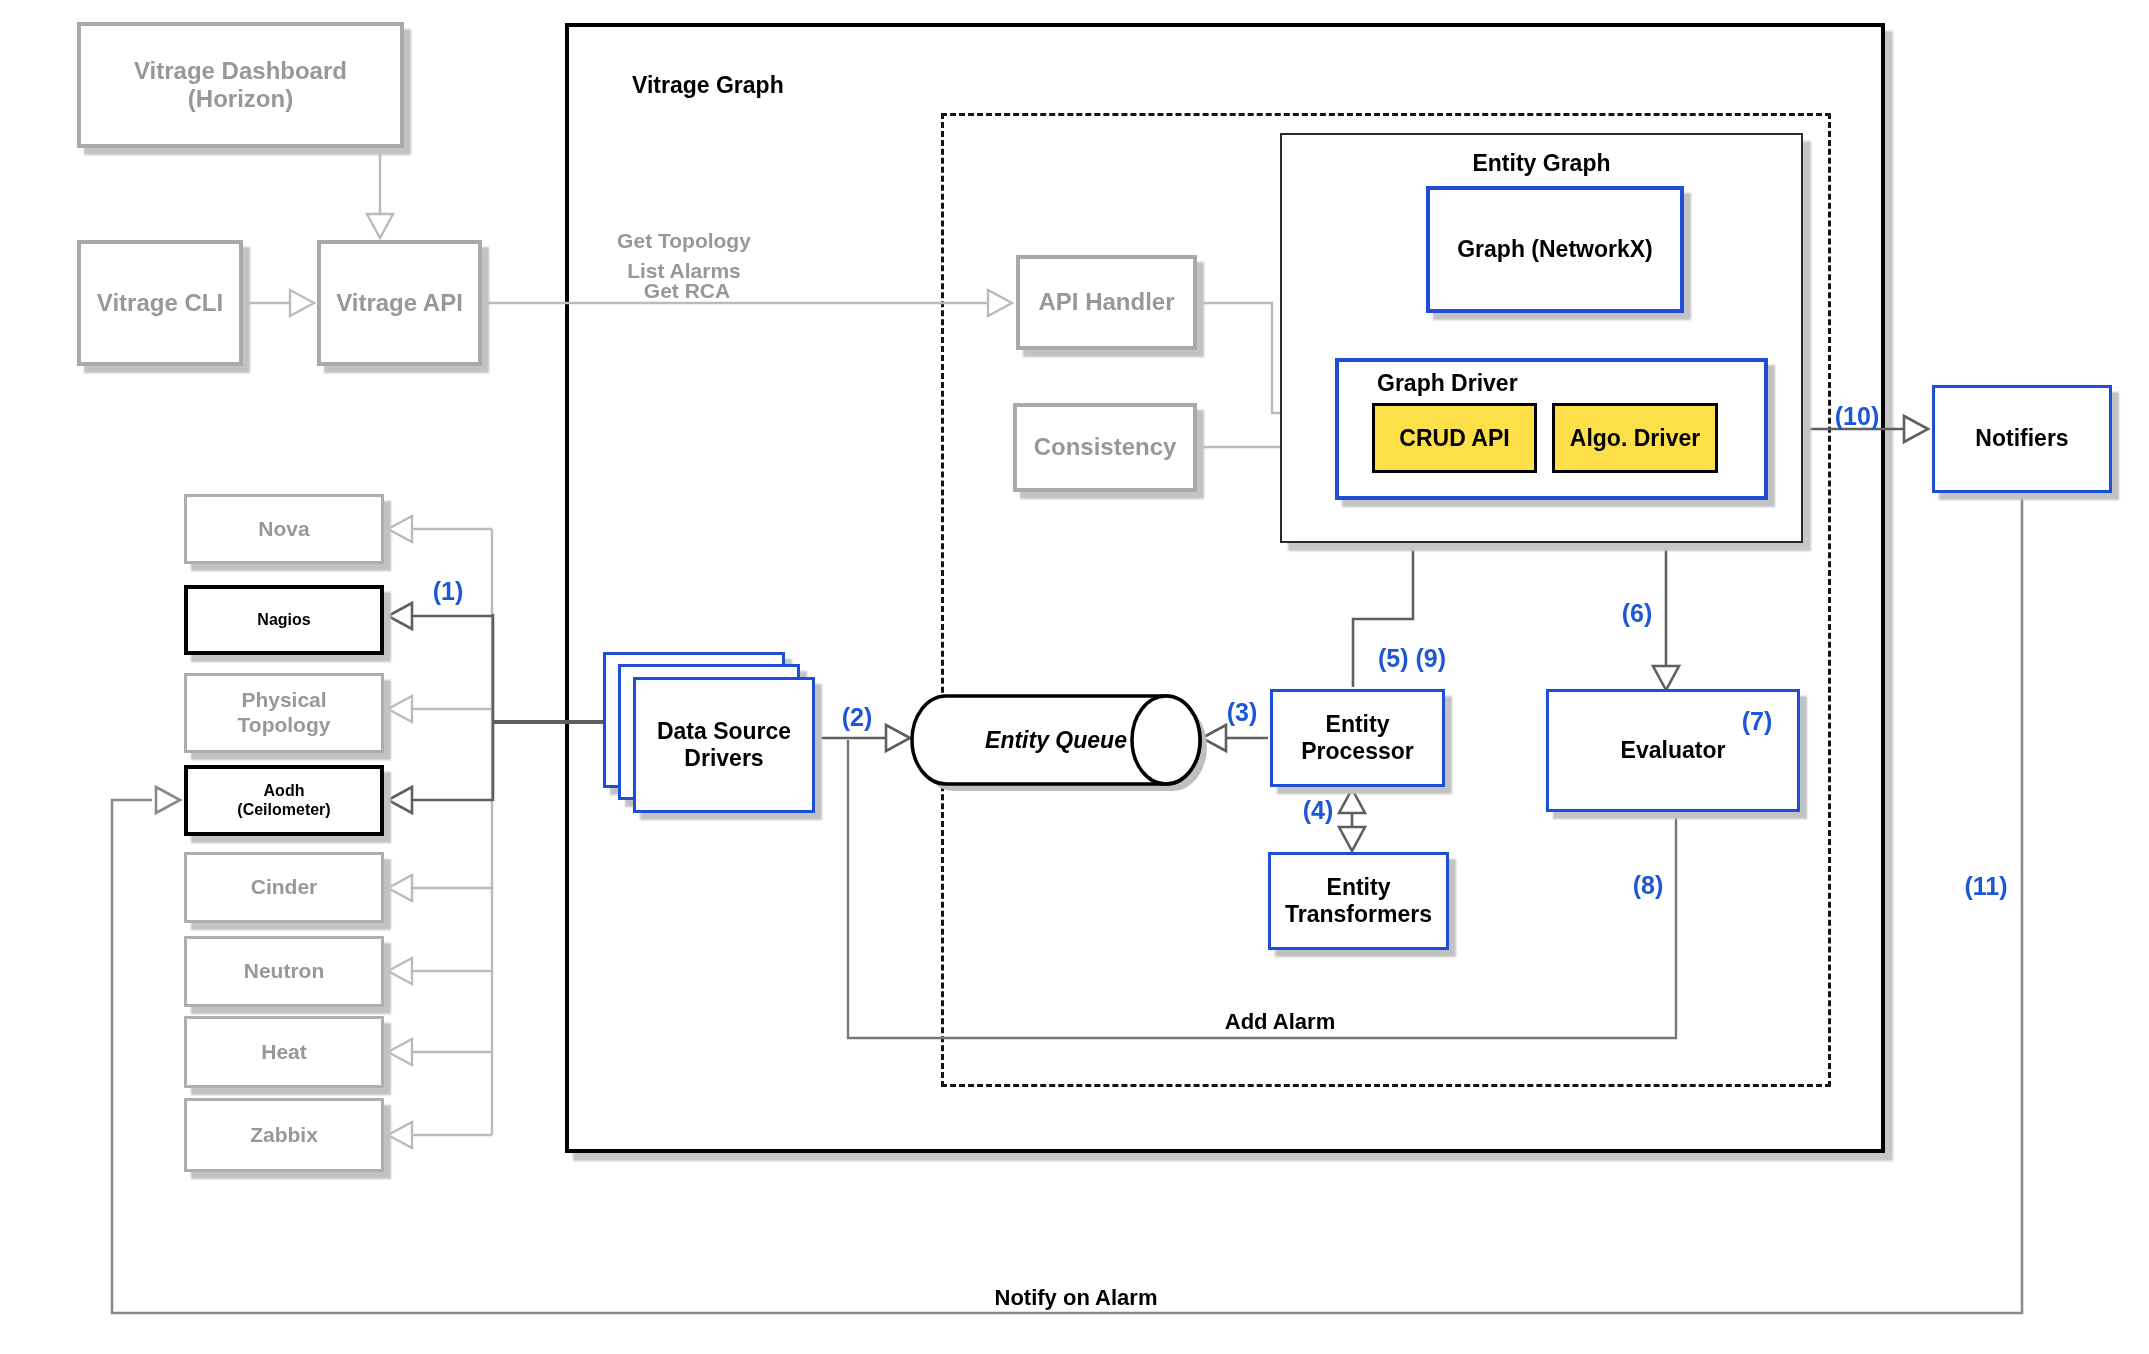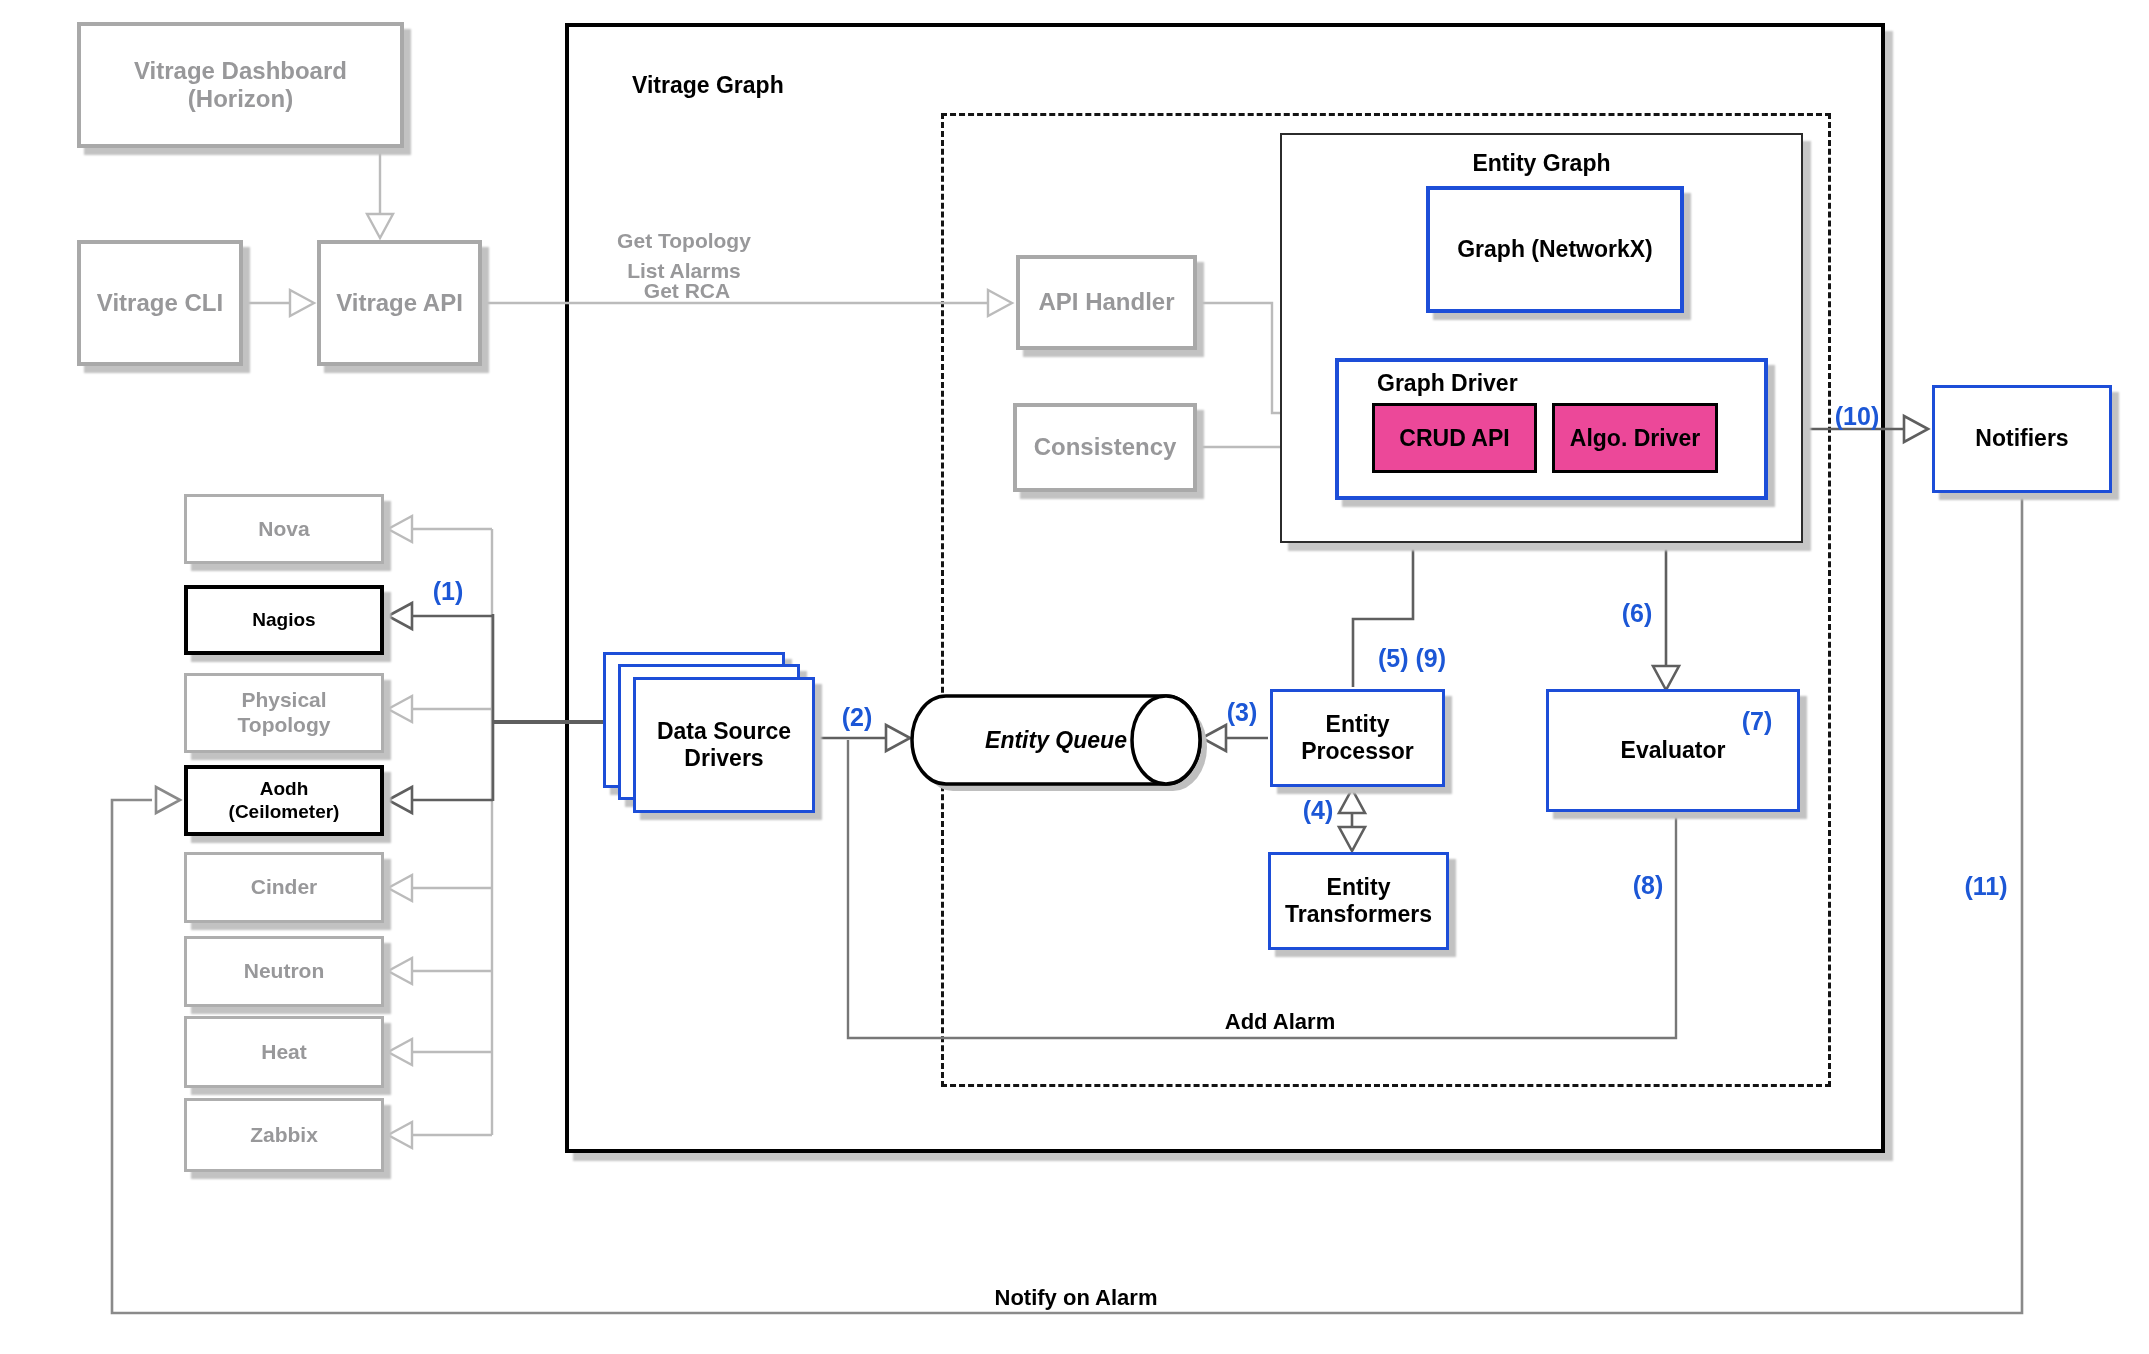--- a/index.html
+++ b/index.html
@@ -5,25 +5,25 @@
   html,body{margin:0;padding:0;background:#ffffff;}
   #stage{position:relative;width:2149px;height:1354px;background:#ffffff;overflow:hidden;
          font-family:"Liberation Sans","DejaVu Sans",sans-serif;font-weight:bold;}
   .abs{position:absolute;box-sizing:border-box;}
   .box{position:absolute;box-sizing:border-box;background:#ffffff;display:flex;align-items:center;
        justify-content:center;text-align:center;font-weight:bold;line-height:1.18;}
   .shadow{box-shadow:7px 7px 2px #c2c2c2;}
   .gray{border:4px solid #a9a9a9;color:#98989a;font-size:24px;}
   .grayThin{border:3px solid #aeaeae;color:#98989a;font-size:21px;}
   .blk{border:3px solid #1d4ed8;color:#000;font-size:23px;}
-  .blkThick{border:4px solid #000;color:#000;font-size:19px;}
+  .blkThick{border:4px solid #000;color:#000;font-size:16px;}
   .bigbox{border:4px solid #000;background:transparent;box-shadow:8px 8px 2px #c6c6c6;}
   .dashedbox{border:3px dashed #141414;background:transparent;}
   .egraph{border:2px solid #2b2b2b;background:#ffffff;box-shadow:8px 8px 2px #c6c6c6;}
-  .inner{border:3px solid #000;background:#ec4899;font-size:23px;color:#000;display:flex;
+  .inner{border:3px solid #000;background:#fde047;font-size:23px;color:#000;display:flex;
          align-items:center;justify-content:center;text-align:center;position:absolute;box-sizing:border-box;}
   .step{position:absolute;color:#1c57d6;font-size:25px;font-weight:bold;transform:translate(-50%,-50%);white-space:nowrap;}
   .call{position:absolute;color:#98989a;font-size:21px;font-weight:bold;transform:translate(-50%,-50%);white-space:nowrap;}
   .flow{position:absolute;color:#000;font-size:22px;font-weight:bold;transform:translate(-50%,-50%);white-space:nowrap;}
   .sectionLabel{position:absolute;color:#000;font-size:23px;font-weight:bold;white-space:nowrap;}
   svg{position:absolute;left:0;top:0;pointer-events:none;}
 </style>
 </head>
 <body>
 

